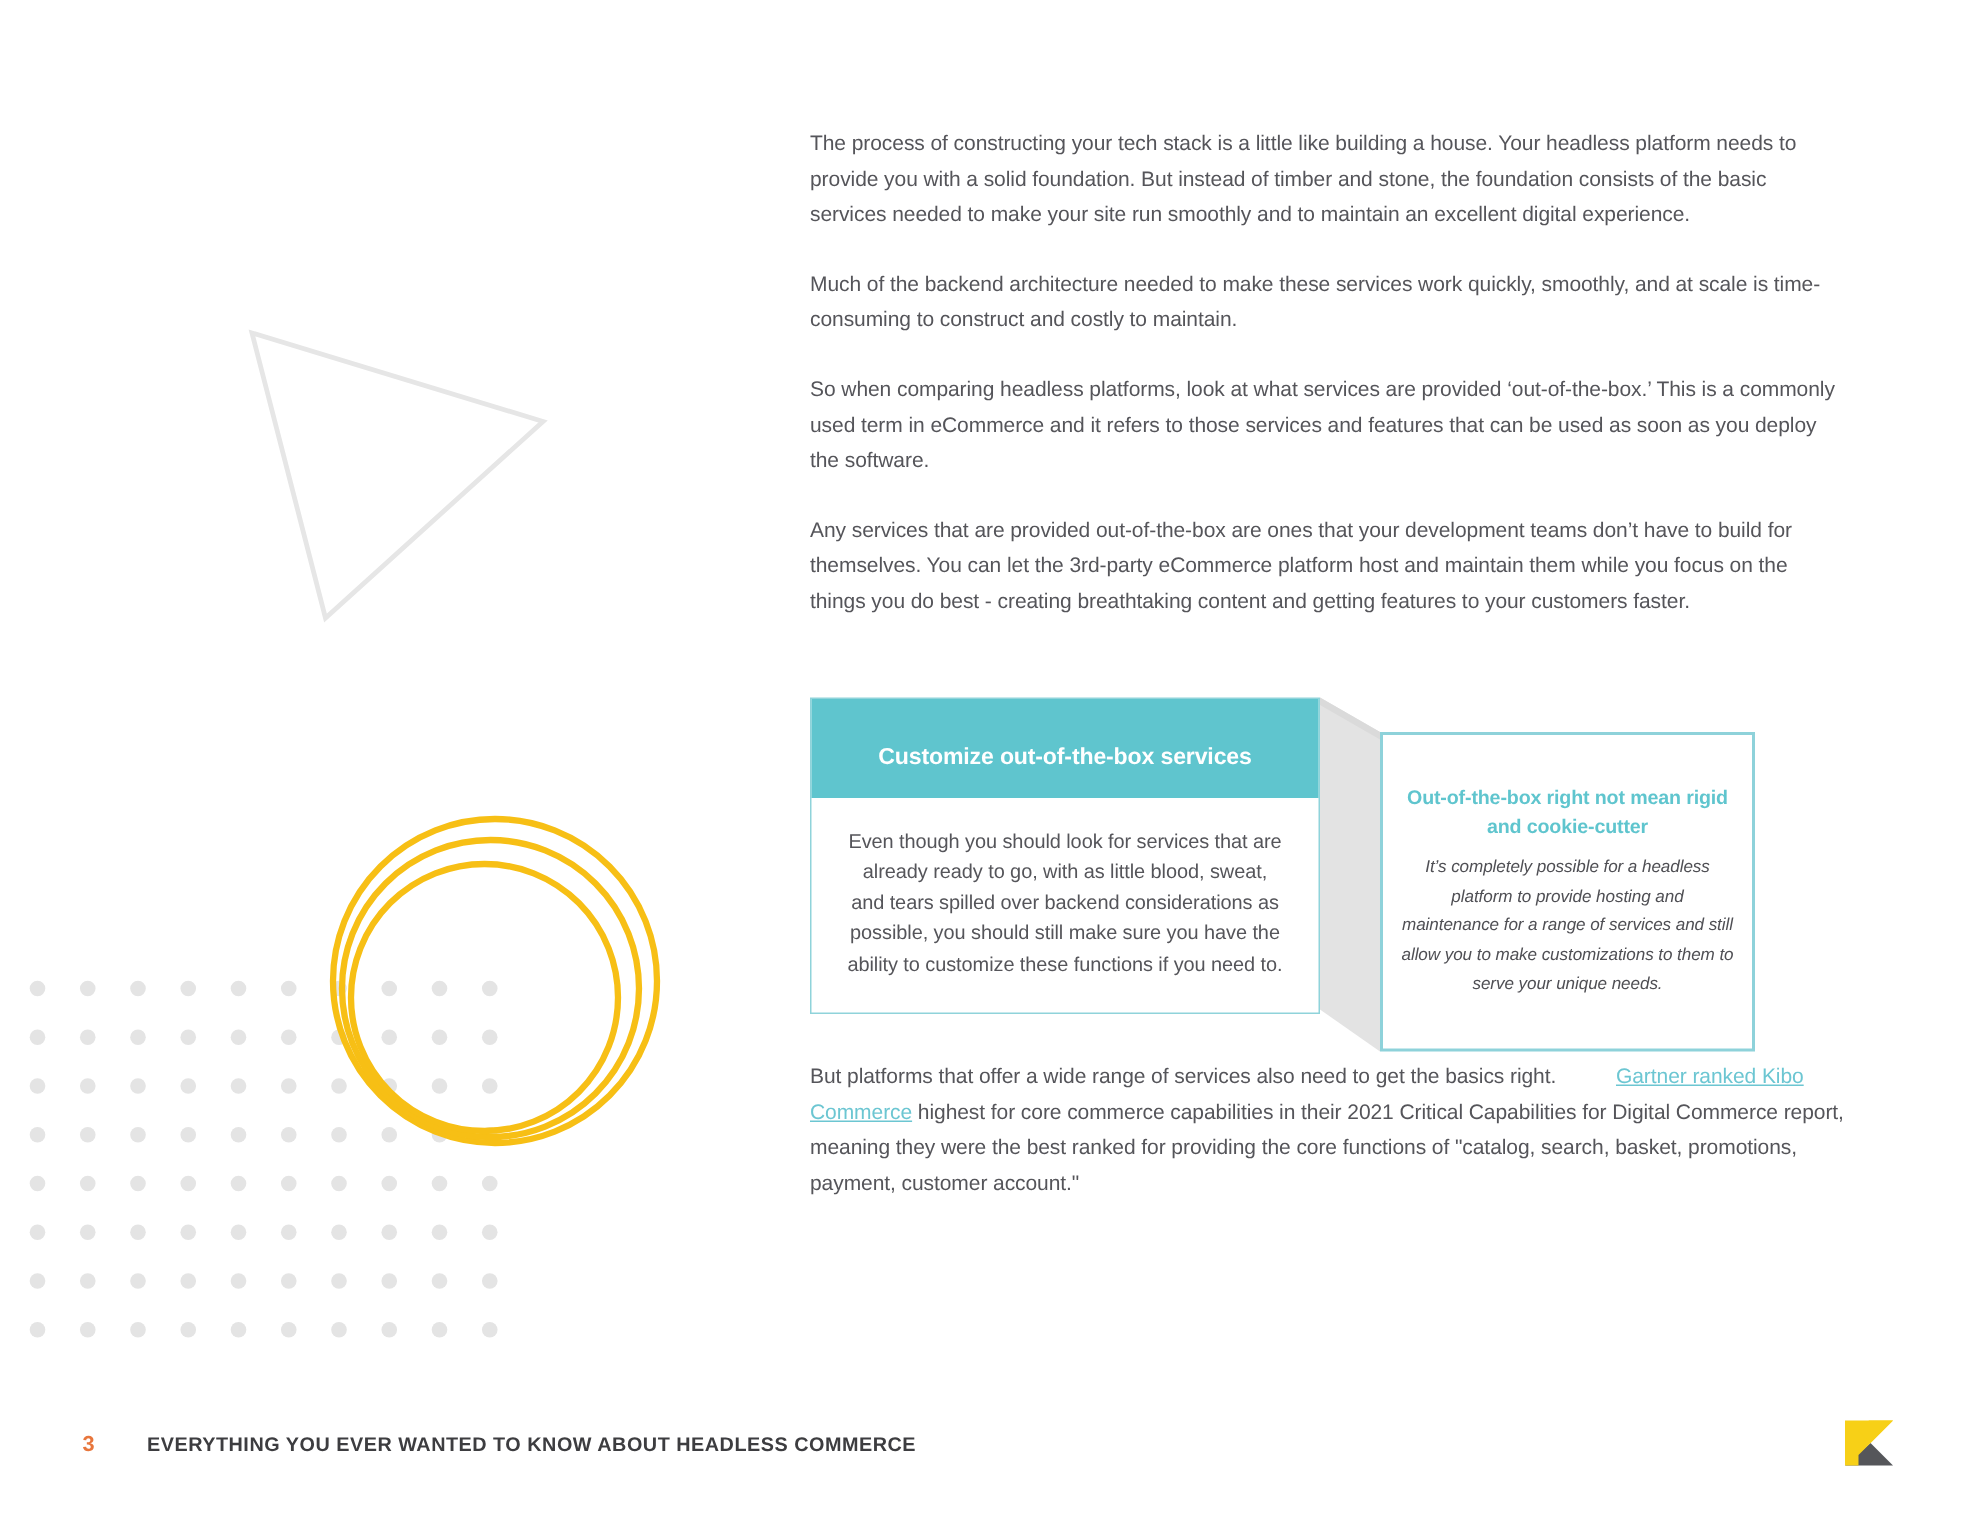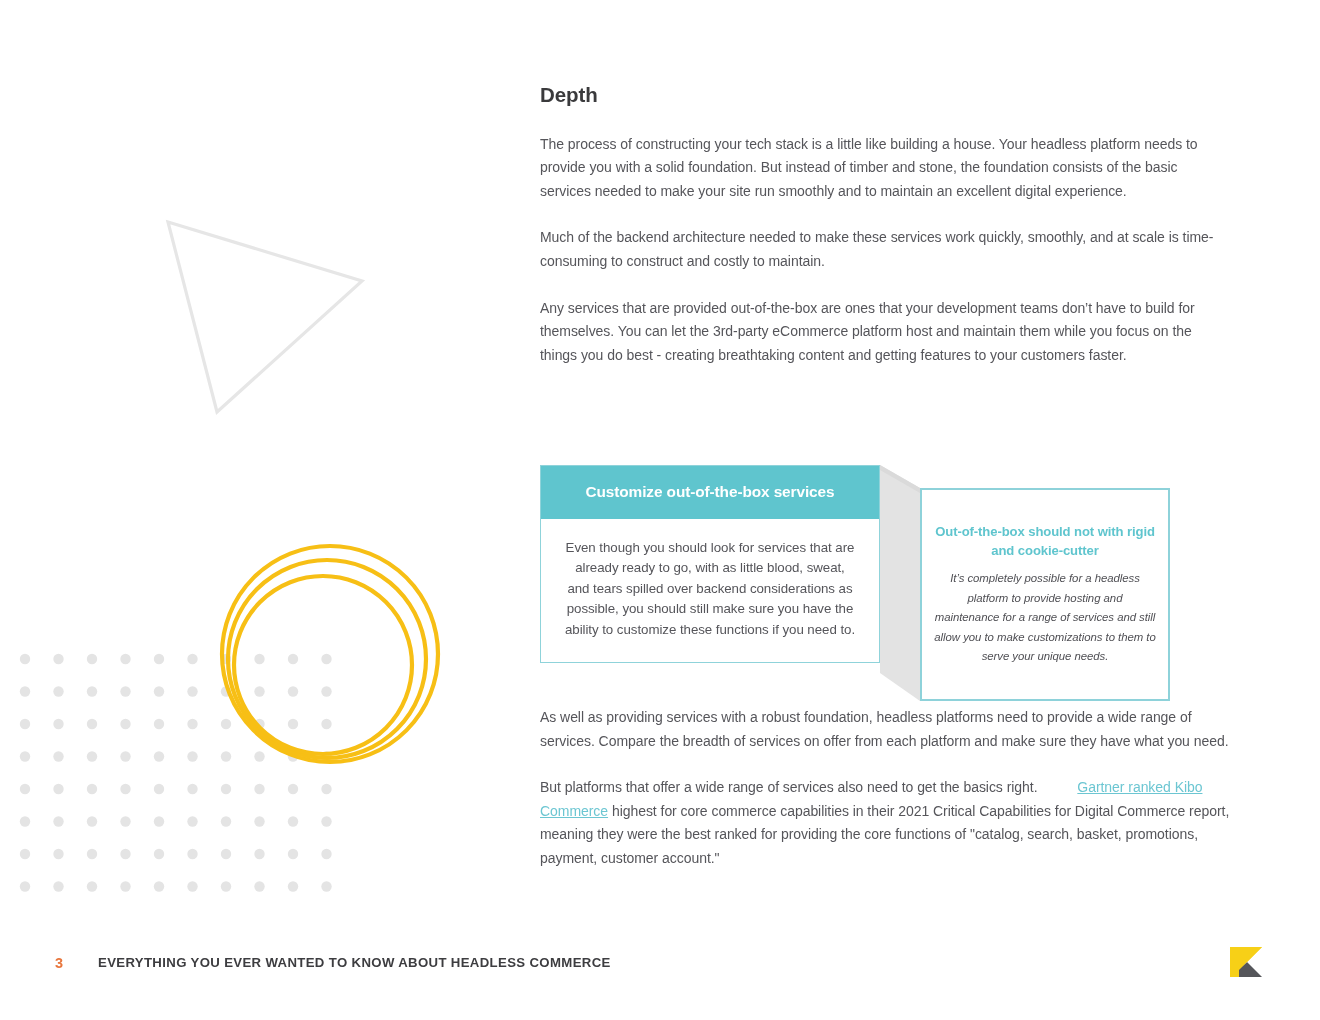--- a/index.html
+++ b/index.html
@@ -79,21 +79,21 @@
     border: 1px solid #8fd3da;
     box-sizing: border-box;
   }
   .callout-primary-header {
     background: #5fc5ce;
     color: #ffffff;
     font-size: 15.4px;
     font-weight: bold;
     text-align: center;
     line-height: 22px;
-    padding: 15px 26px 16px 26px;
+    padding: 28px 26px 16px 26px;
     letter-spacing: -0.1px;
   }
   .callout-primary-body {
     color: #55555a;
     font-size: 13.3px;
     line-height: 20.4px;
     text-align: center;
     padding: 19px 22px 22px 22px;
     letter-spacing: -0.05px;
   }
@@ -276,48 +276,47 @@
       <g fill="none" stroke="#f7bf15" stroke-width="4.2">
         <circle cx="330" cy="654" r="108"></circle>
         <circle cx="327" cy="659" r="99"></circle>
         <circle cx="323" cy="665" r="89"></circle>
       </g>
     </svg>
   </div>
 
   <div class="content">
 
-    <h2 class="section-heading">Depth</h2>
 
     <p class="body-copy">The process of constructing your tech stack is a little like building a house. Your headless platform needs to provide you with a solid foundation. But instead of timber and stone, the foundation consists of the basic services needed to make your site run smoothly and to maintain an excellent digital experience.</p>
     <p class="body-copy">Much of the backend architecture needed to make these services work quickly, smoothly, and at scale is time-consuming to construct and costly to maintain.</p>
+    <p class="body-copy">So when comparing headless platforms, look at what services are provided ‘out-of-the-box.’ This is a commonly used term in eCommerce and it refers to those services and features that can be used as soon as you deploy the software.</p>
     <p class="body-copy">Any services that are provided out-of-the-box are ones that your development teams don’t have to build for themselves. You can let the 3rd-party eCommerce platform host and maintain them while you focus on the things you do best - creating breathtaking content and getting features to your customers faster.</p>
   </div>
 
   <div class="callout-cluster">
 
     <svg class="ribbon-svg" width="640" height="255" viewBox="0 0 640 255">
       <polygon points="340,10 380,33 380,246 340,218" fill="#e3e3e3"></polygon>
       <polygon points="340,10 380,33 380,38 340,15" fill="#dadada"></polygon>
     </svg>
 
     <div class="callout-primary">
       <div class="callout-primary-header">Customize out-of-the-box services</div>
       <div class="callout-primary-body">Even though you should look for services that are already ready to go, with as little blood, sweat, and tears spilled over backend considerations as possible, you should still make sure you have the ability to customize these functions if you need to.</div>
     </div>
 
     <div class="callout-secondary">
-      <div class="callout-secondary-title">Out-of-the-box should not with rigid and cookie-cutter</div>
+      <div class="callout-secondary-title">Out-of-the-box right not mean rigid and cookie-cutter</div>
       <div class="callout-secondary-body">It’s completely possible for a headless platform to provide hosting and maintenance for a range of services and still allow you to make customizations to them to serve your unique needs.</div>
     </div>
   </div>
 
   <div class="content" style="top: 706px;">
 
-    <p class="body-copy">As well as providing services with a robust foundation, headless platforms need to provide a wide range of services. Compare the breadth of services on offer from each platform and make sure they have what you need.</p>
 
     <p class="body-copy"><span>But platforms that offer a wide range of services also need to get the basics right. </span><a class="inline-link" href="#">Gartner ranked Kibo Commerce</a><span> highest for core commerce capabilities in their 2021 Critical Capabilities for Digital Commerce report, meaning they were the best ranked for providing the core functions of "catalog, search, basket, promotions, payment, customer account."</span></p>
   </div>
 
   <div class="footer" style="top: 955px;">
     <div class="footer-page-number">3</div>
     <div class="footer-title">EVERYTHING YOU EVER WANTED TO KNOW ABOUT HEADLESS COMMERCE</div>
 
     <svg class="footer-logo" viewBox="0 0 42 42">
       <polygon points="4,34 21,34 36,34 21,19" fill="#55565a"></polygon>

